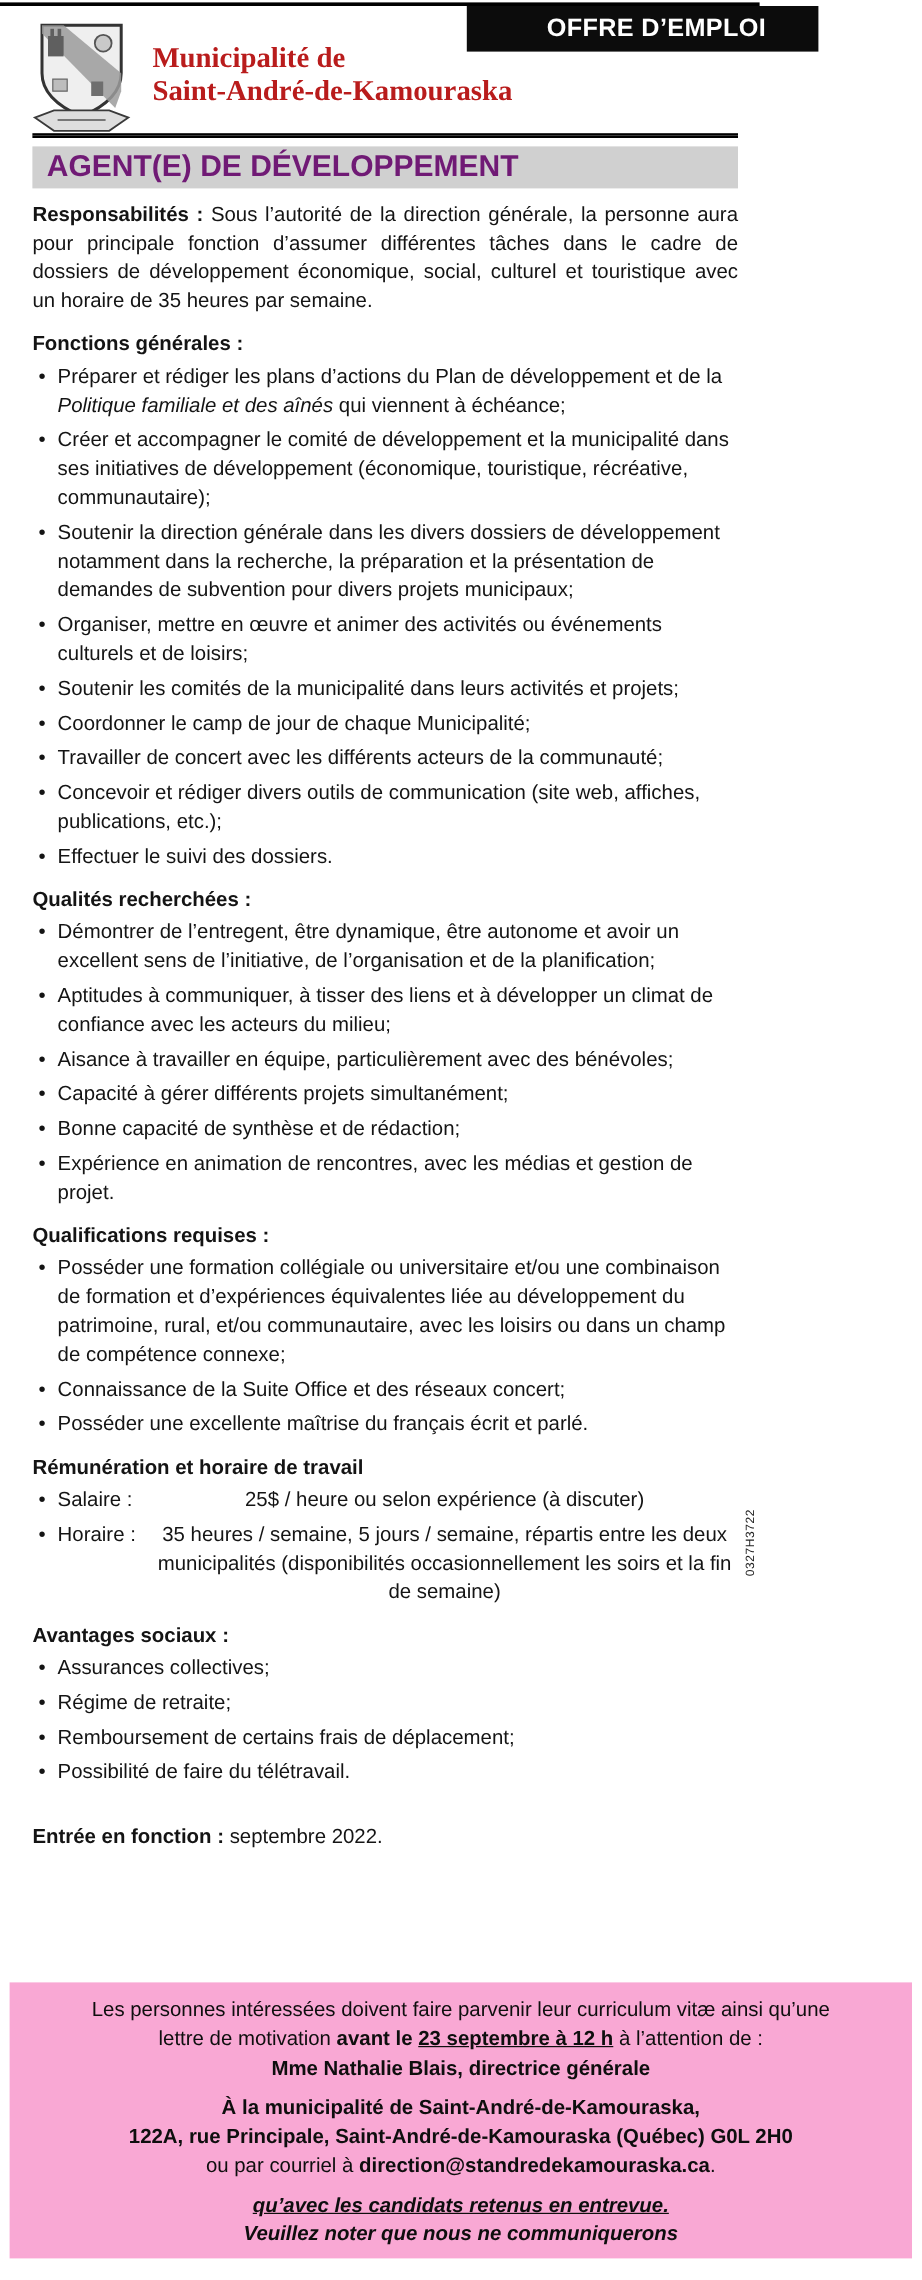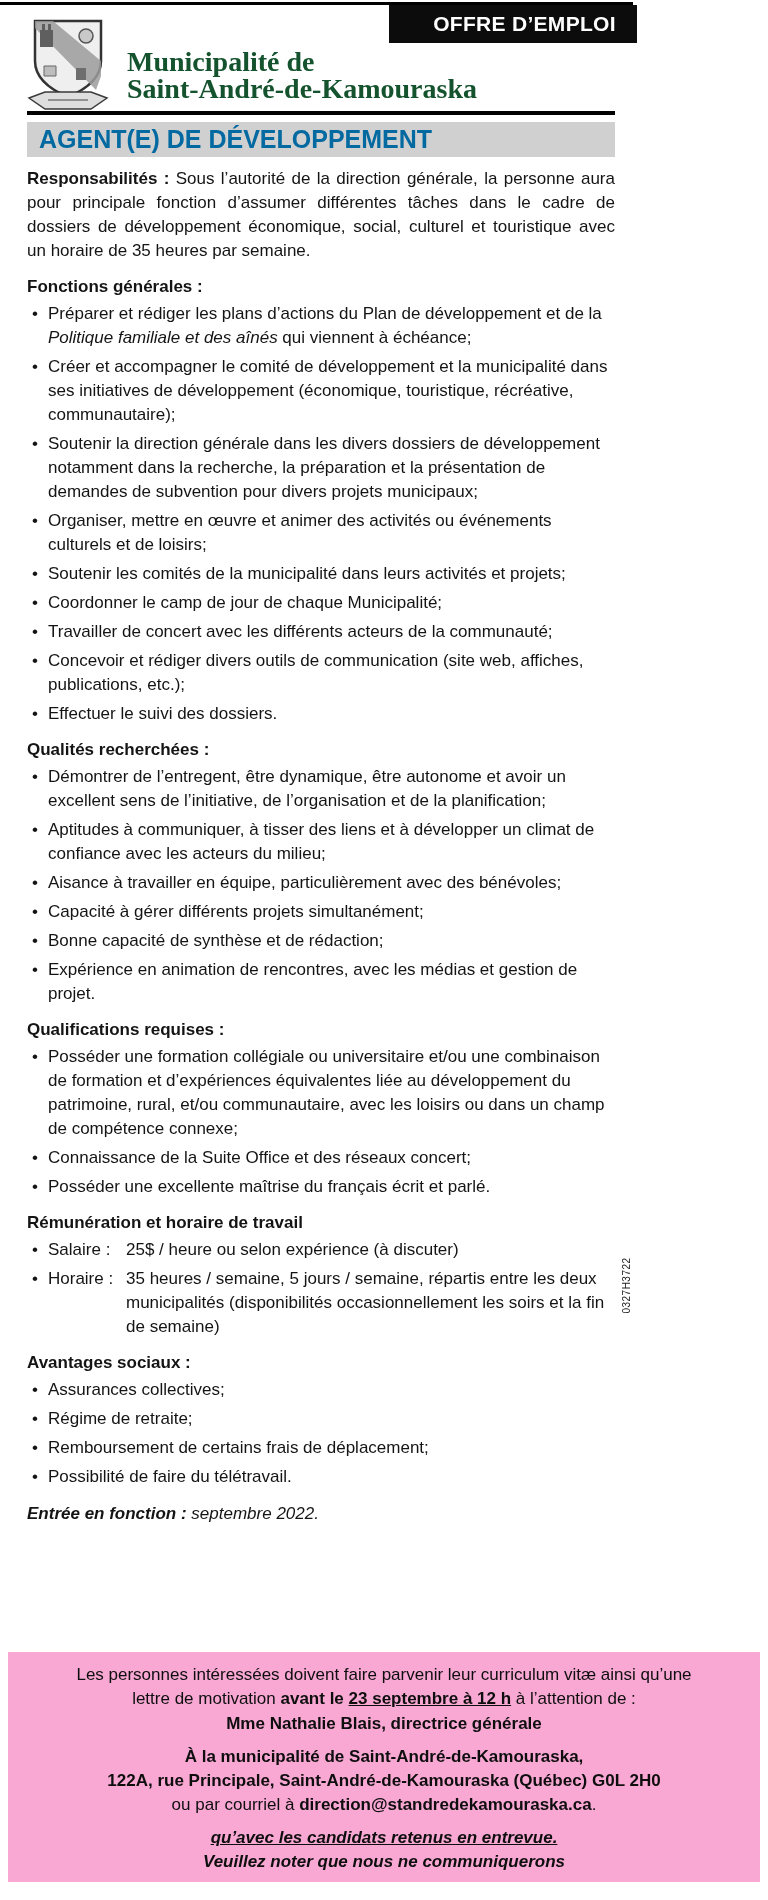--- a/index.html
+++ b/index.html
@@ -4,46 +4,46 @@
 <style>
   * { margin:0; padding:0; box-sizing:border-box; }
   html,body { background:#ffffff; }
   .page {
     position:relative; width:768px; height:1900px; margin:0 auto;
     background:#ffffff; color:#141414; overflow:hidden;
     font-family:"Liberation Sans", sans-serif;
   }
   .topline { position:absolute; top:2px; left:0; width:633px; height:3px; background:#000; }
   .badge {
-    position:absolute; top:5px; left:389px; width:248px; height:38px;
+    position:absolute; top:5px; left:389px; width:293px; height:38px;
     background:#0c0c0c; color:#fff; font-weight:bold; font-size:21px;
     display:flex; align-items:center; justify-content:center; letter-spacing:.3px;padding-left:23px;
   }
   .logo { position:absolute; top:18px; left:26px; }
   .orgname {
-    position:absolute; top:48px; left:127px;
+    position:absolute; top:36px; left:127px;
     font-family:"Liberation Serif", serif; font-weight:bold;
-    font-size:28px; line-height:27px; color:#14532d;
+    font-size:24px; line-height:27px; color:#b91c1c;
   }
   .content { position:absolute; top:111px; left:27px; width:588px; font-size:17px; line-height:24px; }
   .rule { border-top:2px solid #000; }
   .intro { text-align:center; padding:5px 0 7px; font-size:17.5px; }
   .titlebar {
-    background:#d0d0d0; color:#0369a1; font-weight:bold; font-size:25px;
+    background:#d0d0d0; color:#701a75; font-weight:bold; font-size:25px;
     padding:5px 0 6px 12px; margin:7px 0 10px;
   }
   .para { text-align:justify; margin-bottom:5px; }
   .para b, .section-heading, .f-bold { font-weight:bold; }
   .section-heading { margin:12px 0 3px; }
   .bullet-item { display:flex; margin-bottom:5px; }
   .bullet { flex:0 0 21px; padding-left:5px; }
   .bullet-text { flex:1; }
   .bullet-item.labeled .item-label { flex:0 0 78px; }
-  .bullet-item.labeled .item-value { flex:1; }
-  .entry { margin-top:13px;font-style:italic; }
+  .bullet-item.labeled .item-value { flex:1;text-align:center; }
+  .entry { margin-top:30px; }
   .footer {
     position:absolute; left:8px; top:1652px; width:752px; height:230px;
     background:#f9a8d4; text-align:center; font-size:17px; line-height:24px;
     padding-top:11px; color:#0e0e0e;
   }
   .f-apply { max-width:630px; margin:0 auto 1px; }
   .f-gap { height:9px; }
   .f-note { font-weight:bold; font-style:italic; }
   .u { text-decoration:underline; }
   .side-code {

